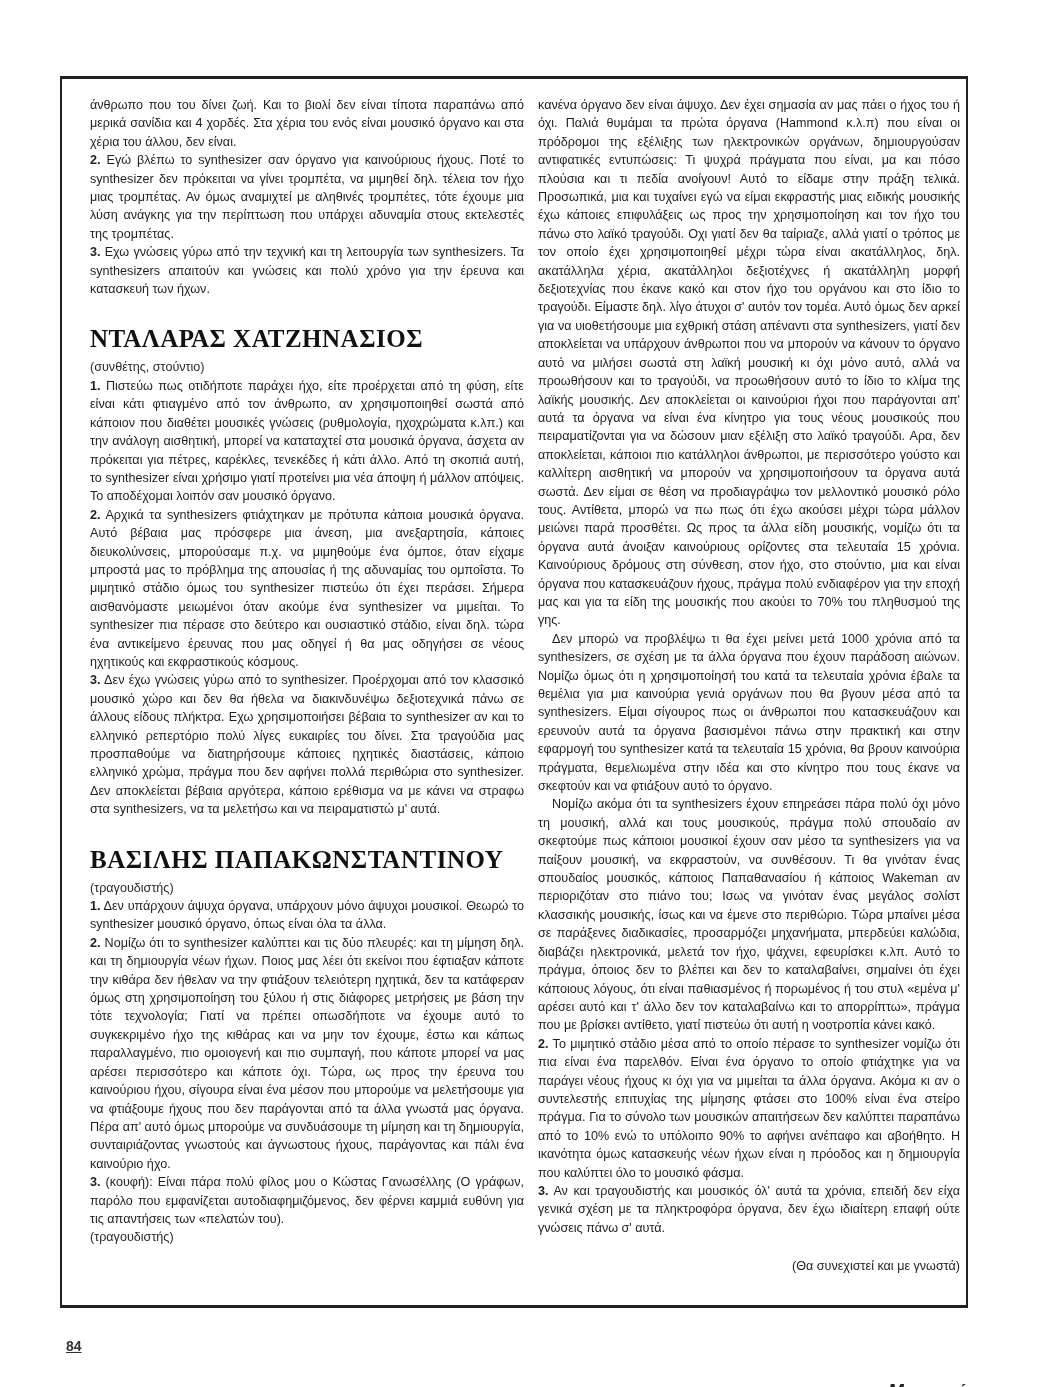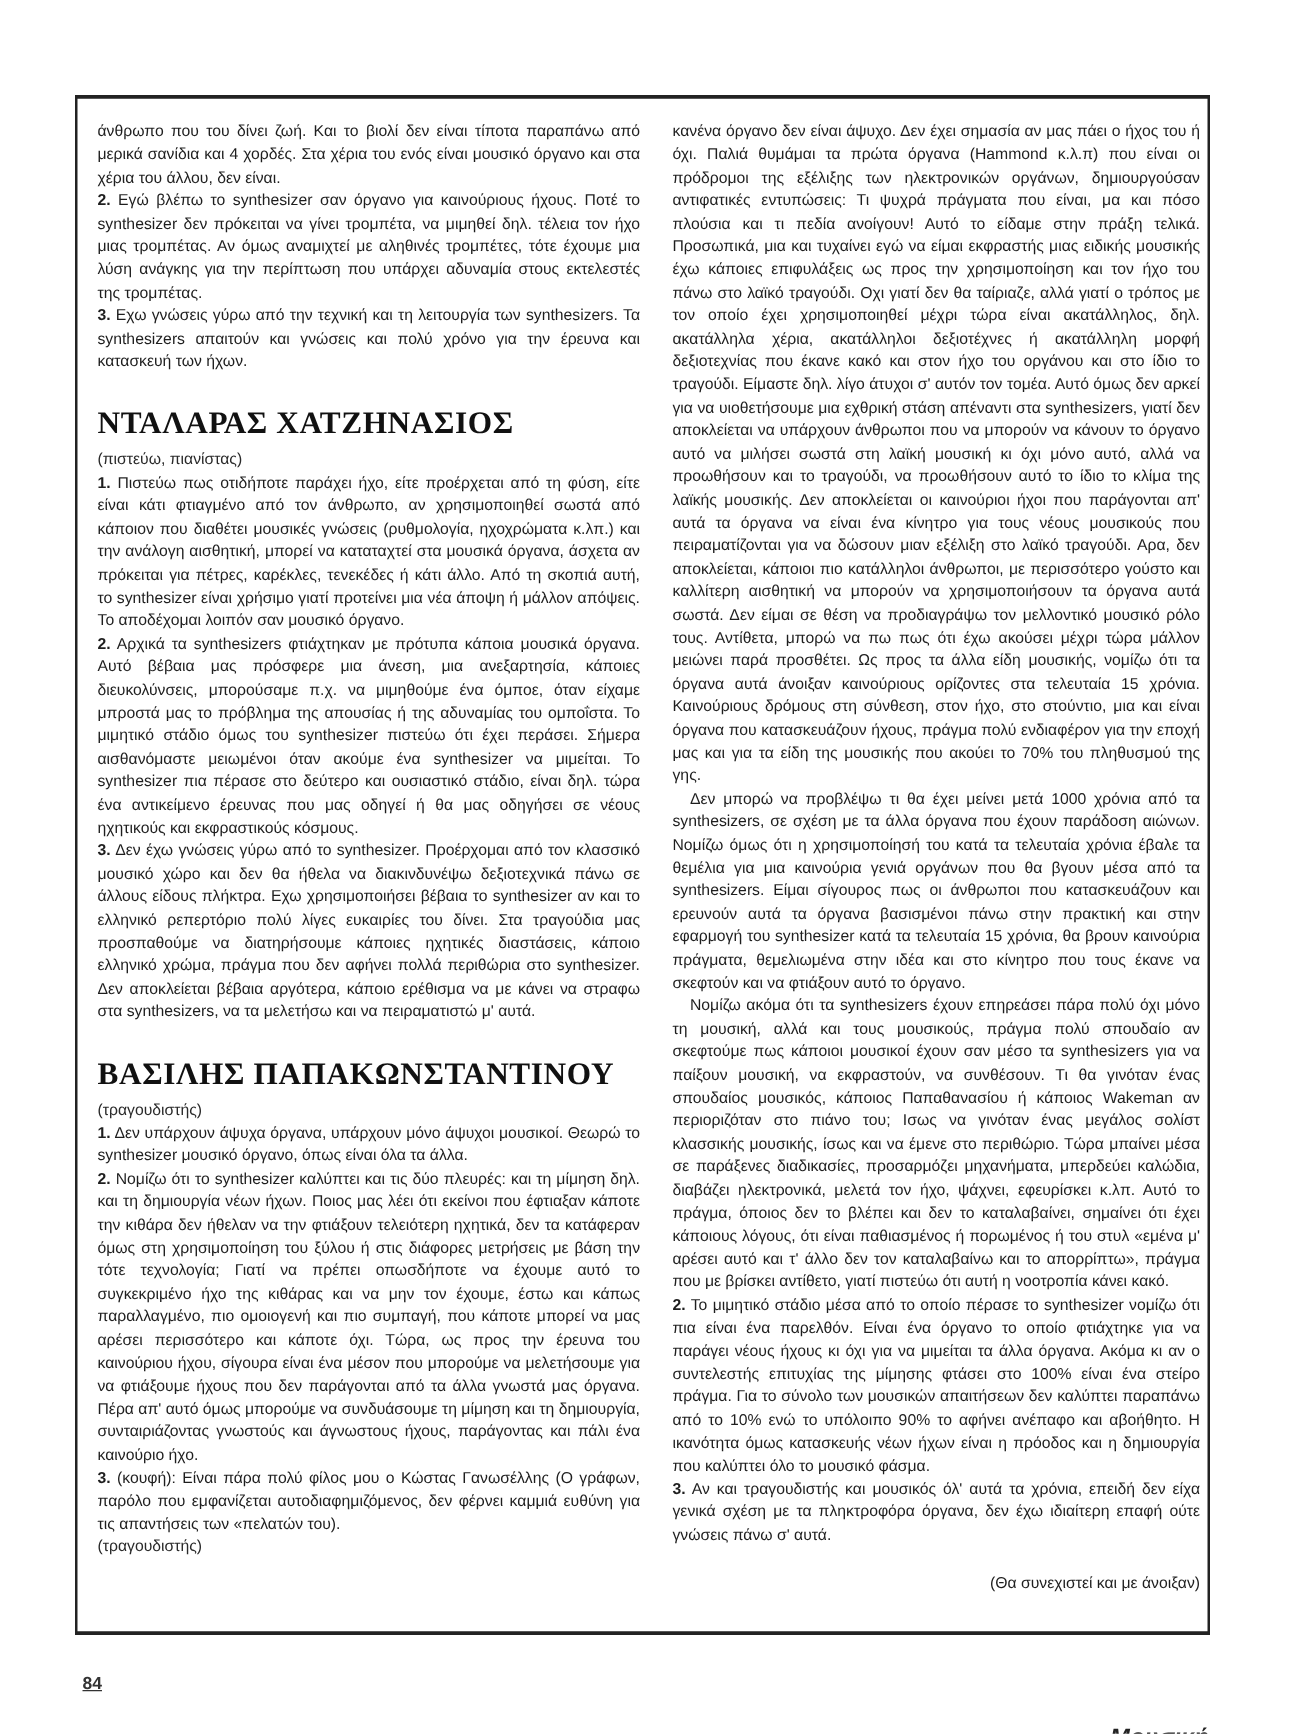--- a/index.html
+++ b/index.html
@@ -21,21 +21,21 @@
     box-sizing: border-box;
   }
   .col {
     position: absolute;
     top: 96px;
     font-size: 12.6px;
     line-height: 18.4px;
     text-align: justify;
     color: #1e1e1e;
   }
-  .col-left { left: 78px; width: 434px; }
+  .col-left { left: 90px; width: 434px; }
   .col-right { left: 538px; width: 422px; }
   .col p { margin: 0; }
   .num { font-weight: bold; }
   .indent { text-indent: 14px; }
   .heading {
     font-family: "Liberation Serif", "DejaVu Serif", serif;
     font-weight: bold;
     font-size: 25px;
     line-height: 30px;
     letter-spacing: 0.5px;
@@ -69,37 +69,37 @@
 <body>
 
 <div class="frame"></div>
 
 <div class="col col-left">
   <p>άνθρωπο που του δίνει ζωή. Και το βιολί δεν είναι τίποτα παραπάνω από μερικά σανίδια και 4 χορδές. Στα χέρια του ενός είναι μουσικό όργανο και στα χέρια του άλλου, δεν είναι.</p>
   <p><span class="num">2.</span><span> Εγώ βλέπω το synthesizer σαν όργανο για καινούριους ήχους. Ποτέ το synthesizer δεν πρόκειται να γίνει τρομπέτα, να μιμηθεί δηλ. τέλεια τον ήχο μιας τρομπέτας. Αν όμως αναμιχτεί με αληθινές τρομπέτες, τότε έχουμε μια λύση ανάγκης για την περίπτωση που υπάρχει αδυναμία στους εκτελεστές της τρομπέτας.</span></p>
   <p><span class="num">3.</span><span> Εχω γνώσεις γύρω από την τεχνική και τη λειτουργία των synthesizers. Τα synthesizers απαιτούν και γνώσεις και πολύ χρόνο για την έρευνα και κατασκευή των ήχων.</span></p>
 
   <p class="heading">ΝΤΑΛΑΡΑΣ ΧΑΤΖΗΝΑΣΙΟΣ</p>
-  <p class="role">(πιστεύω, πιανίστας)</p>
+  <p class="role">(συνθέτης, στούντιο)</p>
   <p><span class="num">1.</span><span> Πιστεύω πως οτιδήποτε παράχει ήχο, είτε προέρχεται από τη φύση, είτε είναι κάτι φτιαγμένο από τον άνθρωπο, αν χρησιμοποιηθεί σωστά από κάποιον που διαθέτει μουσικές γνώσεις (ρυθμολογία, ηχοχρώματα κ.λπ.) και την ανάλογη αισθητική, μπορεί να καταταχτεί στα μουσικά όργανα, άσχετα αν πρόκειται για πέτρες, καρέκλες, τενεκέδες ή κάτι άλλο. Από τη σκοπιά αυτή, το synthesizer είναι χρήσιμο γιατί προτείνει μια νέα άποψη ή μάλλον απόψεις. Το αποδέχομαι λοιπόν σαν μουσικό όργανο.</span></p>
   <p><span class="num">2.</span><span> Αρχικά τα synthesizers φτιάχτηκαν με πρότυπα κάποια μουσικά όργανα. Αυτό βέβαια μας πρόσφερε μια άνεση, μια ανεξαρτησία, κάποιες διευκολύνσεις, μπορούσαμε π.χ. να μιμηθούμε ένα όμποε, όταν είχαμε μπροστά μας το πρόβλημα της απουσίας ή της αδυναμίας του ομποΐστα. Το μιμητικό στάδιο όμως του synthesizer πιστεύω ότι έχει περάσει. Σήμερα αισθανόμαστε μειωμένοι όταν ακούμε ένα synthesizer να μιμείται. Το synthesizer πια πέρασε στο δεύτερο και ουσιαστικό στάδιο, είναι δηλ. τώρα ένα αντικείμενο έρευνας που μας οδηγεί ή θα μας οδηγήσει σε νέους ηχητικούς και εκφραστικούς κόσμους.</span></p>
   <p><span class="num">3.</span><span> Δεν έχω γνώσεις γύρω από το synthesizer. Προέρχομαι από τον κλασσικό μουσικό χώρο και δεν θα ήθελα να διακινδυνέψω δεξιοτεχνικά πάνω σε άλλους είδους πλήκτρα. Εχω χρησιμοποιήσει βέβαια το synthesizer αν και το ελληνικό ρεπερτόριο πολύ λίγες ευκαιρίες του δίνει. Στα τραγούδια μας προσπαθούμε να διατηρήσουμε κάποιες ηχητικές διαστάσεις, κάποιο ελληνικό χρώμα, πράγμα που δεν αφήνει πολλά περιθώρια στο synthesizer. Δεν αποκλείεται βέβαια αργότερα, κάποιο ερέθισμα να με κάνει να στραφω στα synthesizers, να τα μελετήσω και να πειραματιστώ μ' αυτά.</span></p>
 
   <p class="heading">ΒΑΣΙΛΗΣ ΠΑΠΑΚΩΝΣΤΑΝΤΙΝΟΥ</p>
   <p class="role">(τραγουδιστής)</p>
   <p><span class="num">1.</span><span> Δεν υπάρχουν άψυχα όργανα, υπάρχουν μόνο άψυχοι μουσικοί. Θεωρώ το synthesizer μουσικό όργανο, όπως είναι όλα τα άλλα.</span></p>
   <p><span class="num">2.</span><span> Νομίζω ότι το synthesizer καλύπτει και τις δύο πλευρές: και τη μίμηση δηλ. και τη δημιουργία νέων ήχων. Ποιος μας λέει ότι εκείνοι που έφτιαξαν κάποτε την κιθάρα δεν ήθελαν να την φτιάξουν τελειότερη ηχητικά, δεν τα κατάφεραν όμως στη χρησιμοποίηση του ξύλου ή στις διάφορες μετρήσεις με βάση την τότε τεχνολογία; Γιατί να πρέπει οπωσδήποτε να έχουμε αυτό το συγκεκριμένο ήχο της κιθάρας και να μην τον έχουμε, έστω και κάπως παραλλαγμένο, πιο ομοιογενή και πιο συμπαγή, που κάποτε μπορεί να μας αρέσει περισσότερο και κάποτε όχι. Τώρα, ως προς την έρευνα του καινούριου ήχου, σίγουρα είναι ένα μέσον που μπορούμε να μελετήσουμε για να φτιάξουμε ήχους που δεν παράγονται από τα άλλα γνωστά μας όργανα. Πέρα απ' αυτό όμως μπορούμε να συνδυάσουμε τη μίμηση και τη δημιουργία, συνταιριάζοντας γνωστούς και άγνωστους ήχους, παράγοντας και πάλι ένα καινούριο ήχο.</span></p>
   <p><span class="num">3.</span><span> (κουφή): Είναι πάρα πολύ φίλος μου ο Κώστας Γανωσέλλης (Ο γράφων, παρόλο που εμφανίζεται αυτοδιαφημιζόμενος, δεν φέρνει καμμιά ευθύνη για τις απαντήσεις των «πελατών του).</span></p>
 
   <p class="role">(τραγουδιστής)</p>
 </div>
 
 <div class="col col-right">
   <p>κανένα όργανο δεν είναι άψυχο. Δεν έχει σημασία αν μας πάει ο ήχος του ή όχι. Παλιά θυμάμαι τα πρώτα όργανα (Hammond κ.λ.π) που είναι οι πρόδρομοι της εξέλιξης των ηλεκτρονικών οργάνων, δημιουργούσαν αντιφατικές εντυπώσεις: Τι ψυχρά πράγματα που είναι, μα και πόσο πλούσια και τι πεδία ανοίγουν! Αυτό το είδαμε στην πράξη τελικά. Προσωπικά, μια και τυχαίνει εγώ να είμαι εκφραστής μιας ειδικής μουσικής έχω κάποιες επιφυλάξεις ως προς την χρησιμοποίηση και τον ήχο του πάνω στο λαϊκό τραγούδι. Οχι γιατί δεν θα ταίριαζε, αλλά γιατί ο τρόπος με τον οποίο έχει χρησιμοποιηθεί μέχρι τώρα είναι ακατάλληλος, δηλ. ακατάλληλα χέρια, ακατάλληλοι δεξιοτέχνες ή ακατάλληλη μορφή δεξιοτεχνίας που έκανε κακό και στον ήχο του οργάνου και στο ίδιο το τραγούδι. Είμαστε δηλ. λίγο άτυχοι σ' αυτόν τον τομέα. Αυτό όμως δεν αρκεί για να υιοθετήσουμε μια εχθρική στάση απέναντι στα synthesizers, γιατί δεν αποκλείεται να υπάρχουν άνθρωποι που να μπορούν να κάνουν το όργανο αυτό να μιλήσει σωστά στη λαϊκή μουσική κι όχι μόνο αυτό, αλλά να προωθήσουν και το τραγούδι, να προωθήσουν αυτό το ίδιο το κλίμα της λαϊκής μουσικής. Δεν αποκλείεται οι καινούριοι ήχοι που παράγονται απ' αυτά τα όργανα να είναι ένα κίνητρο για τους νέους μουσικούς που πειραματίζονται για να δώσουν μιαν εξέλιξη στο λαϊκό τραγούδι. Αρα, δεν αποκλείεται, κάποιοι πιο κατάλληλοι άνθρωποι, με περισσότερο γούστο και καλλίτερη αισθητική να μπορούν να χρησιμοποιήσουν τα όργανα αυτά σωστά. Δεν είμαι σε θέση να προδιαγράψω τον μελλοντικό μουσικό ρόλο τους. Αντίθετα, μπορώ να πω πως ότι έχω ακούσει μέχρι τώρα μάλλον μειώνει παρά προσθέτει. Ως προς τα άλλα είδη μουσικής, νομίζω ότι τα όργανα αυτά άνοιξαν καινούριους ορίζοντες στα τελευταία 15 χρόνια. Καινούριους δρόμους στη σύνθεση, στον ήχο, στο στούντιο, μια και είναι όργανα που κατασκευάζουν ήχους, πράγμα πολύ ενδιαφέρον για την εποχή μας και για τα είδη της μουσικής που ακούει το 70% του πληθυσμού της γης.</p>
   <p class="indent">Δεν μπορώ να προβλέψω τι θα έχει μείνει μετά 1000 χρόνια από τα synthesizers, σε σχέση με τα άλλα όργανα που έχουν παράδοση αιώνων. Νομίζω όμως ότι η χρησιμοποίησή του κατά τα τελευταία χρόνια έβαλε τα θεμέλια για μια καινούρια γενιά οργάνων που θα βγουν μέσα από τα synthesizers. Είμαι σίγουρος πως οι άνθρωποι που κατασκευάζουν και ερευνούν αυτά τα όργανα βασισμένοι πάνω στην πρακτική και στην εφαρμογή του synthesizer κατά τα τελευταία 15 χρόνια, θα βρουν καινούρια πράγματα, θεμελιωμένα στην ιδέα και στο κίνητρο που τους έκανε να σκεφτούν και να φτιάξουν αυτό το όργανο.</p>
   <p class="indent">Νομίζω ακόμα ότι τα synthesizers έχουν επηρεάσει πάρα πολύ όχι μόνο τη μουσική, αλλά και τους μουσικούς, πράγμα πολύ σπουδαίο αν σκεφτούμε πως κάποιοι μουσικοί έχουν σαν μέσο τα synthesizers για να παίξουν μουσική, να εκφραστούν, να συνθέσουν. Τι θα γινόταν ένας σπουδαίος μουσικός, κάποιος Παπαθανασίου ή κάποιος Wakeman αν περιοριζόταν στο πιάνο του; Ισως να γινόταν ένας μεγάλος σολίστ κλασσικής μουσικής, ίσως και να έμενε στο περιθώριο. Τώρα μπαίνει μέσα σε παράξενες διαδικασίες, προσαρμόζει μηχανήματα, μπερδεύει καλώδια, διαβάζει ηλεκτρονικά, μελετά τον ήχο, ψάχνει, εφευρίσκει κ.λπ. Αυτό το πράγμα, όποιος δεν το βλέπει και δεν το καταλαβαίνει, σημαίνει ότι έχει κάποιους λόγους, ότι είναι παθιασμένος ή πορωμένος ή του στυλ «εμένα μ' αρέσει αυτό και τ' άλλο δεν τον καταλαβαίνω και το απορρίπτω», πράγμα που με βρίσκει αντίθετο, γιατί πιστεύω ότι αυτή η νοοτροπία κάνει κακό.</p>
   <p><span class="num">2.</span><span> Το μιμητικό στάδιο μέσα από το οποίο πέρασε το synthesizer νομίζω ότι πια είναι ένα παρελθόν. Είναι ένα όργανο το οποίο φτιάχτηκε για να παράγει νέους ήχους κι όχι για να μιμείται τα άλλα όργανα. Ακόμα κι αν ο συντελεστής επιτυχίας της μίμησης φτάσει στο 100% είναι ένα στείρο πράγμα. Για το σύνολο των μουσικών απαιτήσεων δεν καλύπτει παραπάνω από το 10% ενώ το υπόλοιπο 90% το αφήνει ανέπαφο και αβοήθητο. Η ικανότητα όμως κατασκευής νέων ήχων είναι η πρόοδος και η δημιουργία που καλύπτει όλο το μουσικό φάσμα.</span></p>
   <p><span class="num">3.</span><span> Αν και τραγουδιστής και μουσικός όλ' αυτά τα χρόνια, επειδή δεν είχα γενικά σχέση με τα πληκτροφόρα όργανα, δεν έχω ιδιαίτερη επαφή ούτε γνώσεις πάνω σ' αυτά.</span></p>
-  <p class="right-note">(Θα συνεχιστεί και με άνοιξαν)</p>
+  <p class="right-note">(Θα συνεχιστεί και με γνωστά)</p>
 </div>
 
 <div class="page-number">84</div>
 <div class="magazine-name">Μουσική</div>
 
 </body></html>

